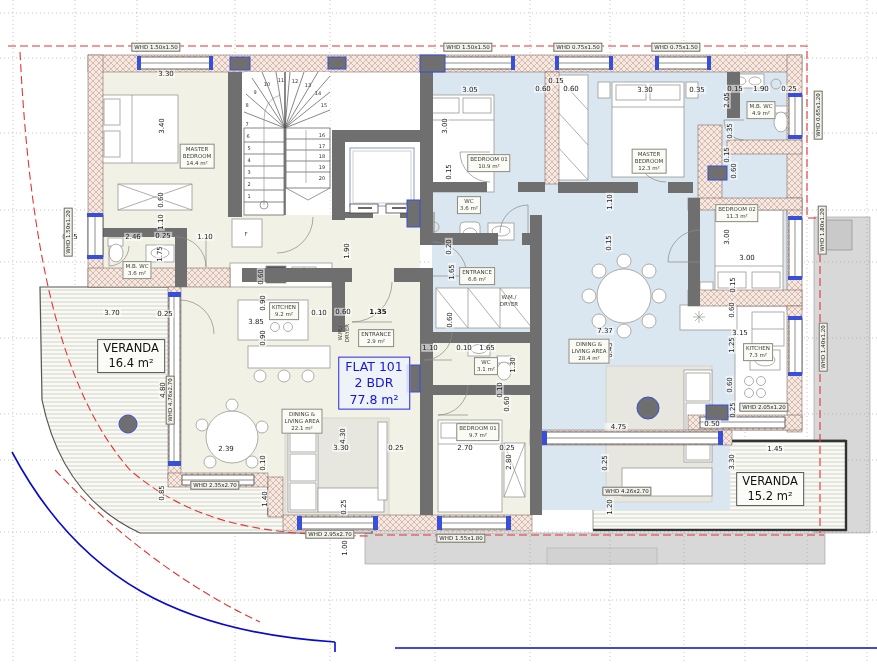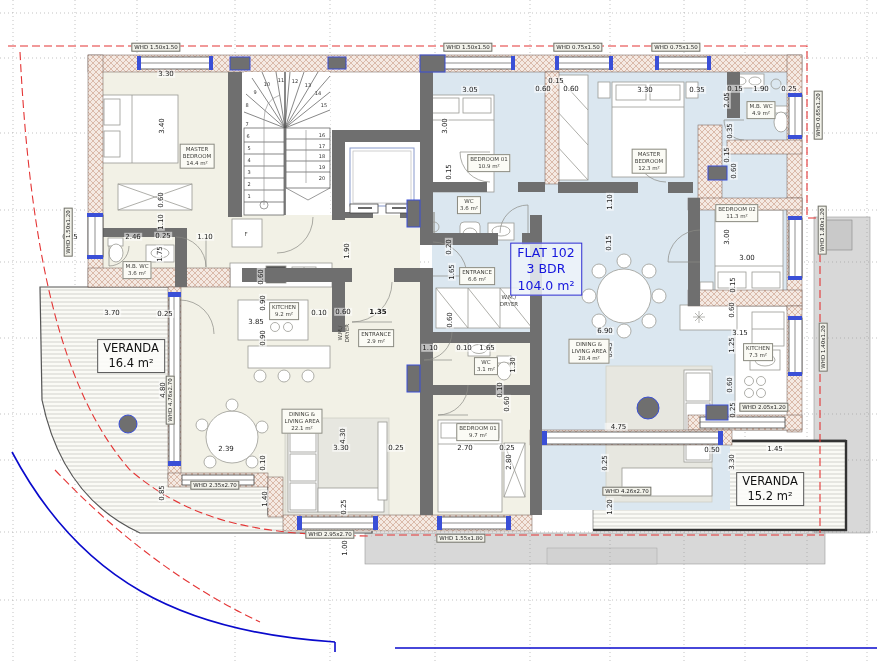--- a/index.html
+++ b/index.html
@@ -433,28 +433,28 @@
         <div class="lbl dim" style="left: 165px; top: 314px;">0.25</div>
         <div class="lbl dim" style="left: 256px; top: 322px;">3.85</div>
         <div class="lbl dim" style="left: 319px; top: 313px;">0.10</div>
         <div class="lbl dim" style="left: 343px; top: 312px;">0.60</div>
         <div class="lbl dim" style="left: 378px; top: 312px; font-weight: bold;">1.35</div>
         <div class="lbl dim" style="left: 430px; top: 348px;">1.10</div>
         <div class="lbl dim" style="left: 464px; top: 348px;">0.10</div>
         <div class="lbl dim" style="left: 487px; top: 348px;">1.65</div>
         <div class="lbl dim" style="left: 747px; top: 258px;">3.00</div>
         <div class="lbl dim" style="left: 740px; top: 333px;">3.15</div>
-        <div class="lbl dim" style="left: 605px; top: 331px;">6.90</div>
+        <div class="lbl dim" style="left: 605px; top: 331px;">7.37</div>
         <div class="lbl dim" style="left: 226px; top: 449px;">2.39</div>
         <div class="lbl dim" style="left: 341px; top: 448px;">3.30</div>
         <div class="lbl dim" style="left: 396px; top: 448px;">0.25</div>
         <div class="lbl dim" style="left: 465px; top: 448px;">2.70</div>
         <div class="lbl dim" style="left: 507px; top: 448px;">0.25</div>
         <div class="lbl dim" style="left: 616px; top: 427px; padding-left: 6px;">4.75</div>
-        <div class="lbl dim" style="left: 712px; top: 450px; text-align: center;">0.50</div>
+        <div class="lbl dim" style="left: 712px; top: 424px; text-align: center;">0.50</div>
         <div class="lbl dim" style="left: 775px; top: 449px;">1.45</div>
         <div class="lbl dim vert" style="left: 162px; top: 126px;">3.40</div>
         <div class="lbl dim vert" style="left: 161px; top: 200px;">0.60</div>
         <div class="lbl dim vert" style="left: 161px; top: 222px;">1.10</div>
         <div class="lbl dim vert" style="left: 160px; top: 254px;">1.75</div>
         <div class="lbl dim vert" style="left: 445px; top: 126px;">3.00</div>
         <div class="lbl dim vert" style="left: 449px; top: 172px;">0.15</div>
         <div class="lbl dim vert" style="left: 727px; top: 100px;">2.05</div>
         <div class="lbl dim vert" style="left: 730px; top: 131px;">0.35</div>
         <div class="lbl dim vert" style="left: 727px; top: 155px;">0.15</div>
@@ -563,24 +563,24 @@
         <div class="lbl snum" style="left: 308px; top: 85px;">13</div>
         <div class="lbl snum" style="left: 318px; top: 93px;">14</div>
         <div class="lbl snum" style="left: 324px; top: 105px;">15</div>
         <div class="lbl snum" style="left: 322px; top: 135px;">16</div>
         <div class="lbl snum" style="left: 322px; top: 146px;">17</div>
         <div class="lbl snum" style="left: 322px; top: 156px;">18</div>
         <div class="lbl snum" style="left: 322px; top: 167px;">19</div>
         <div class="lbl snum" style="left: 322px; top: 178px;">20</div>
       </div>
 
-  <div class="flatlbl" style="left:546px;top:269px;">
-    <div>FLAT 102</div>
-    <div>3 BDR</div>
-    <div>104.0 m²</div>
+  <div class="flatlbl" style="left:374px;top:383px;">
+    <div>FLAT 101</div>
+    <div>2 BDR</div>
+    <div>77.8 m²</div>
   </div>
   <div class="verlbl" style="left:131px;top:356px;">
     <div>VERANDA</div>
     <div>16.4 m²</div>
   </div>
   <div class="verlbl" style="left:770px;top:489px;">
     <div>VERANDA</div>
     <div>15.2 m²</div>
   </div>
 </div>

